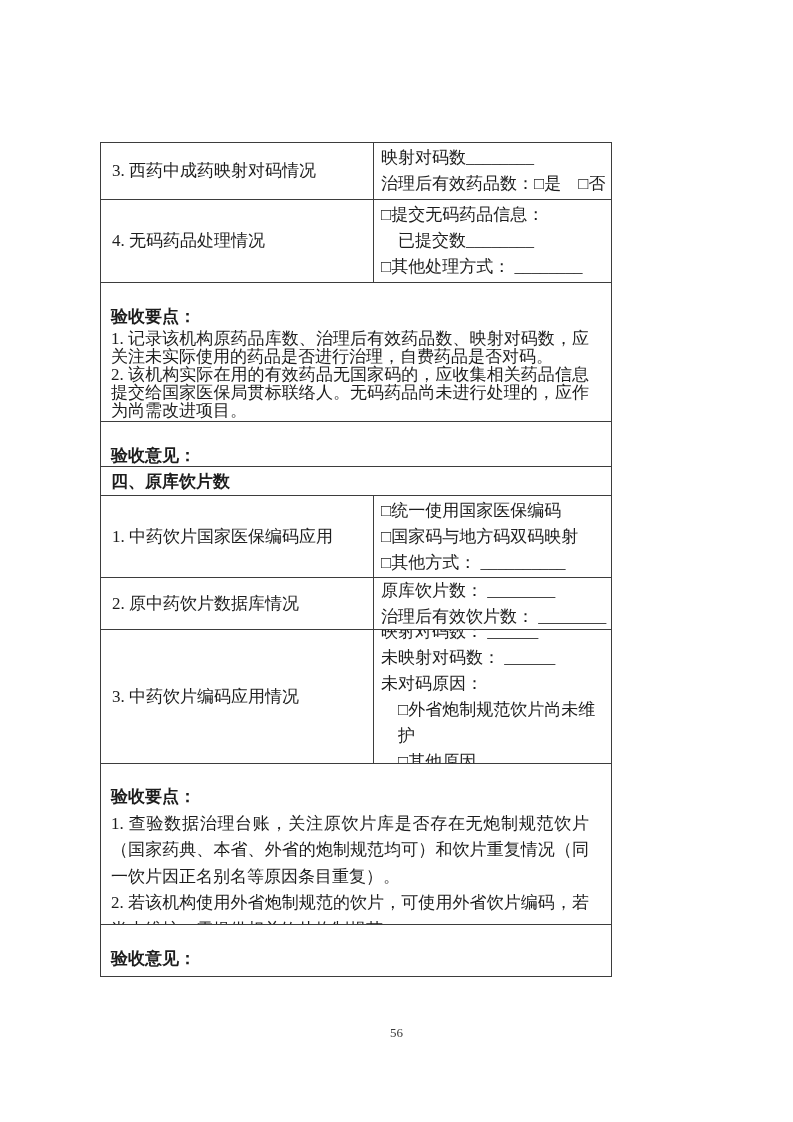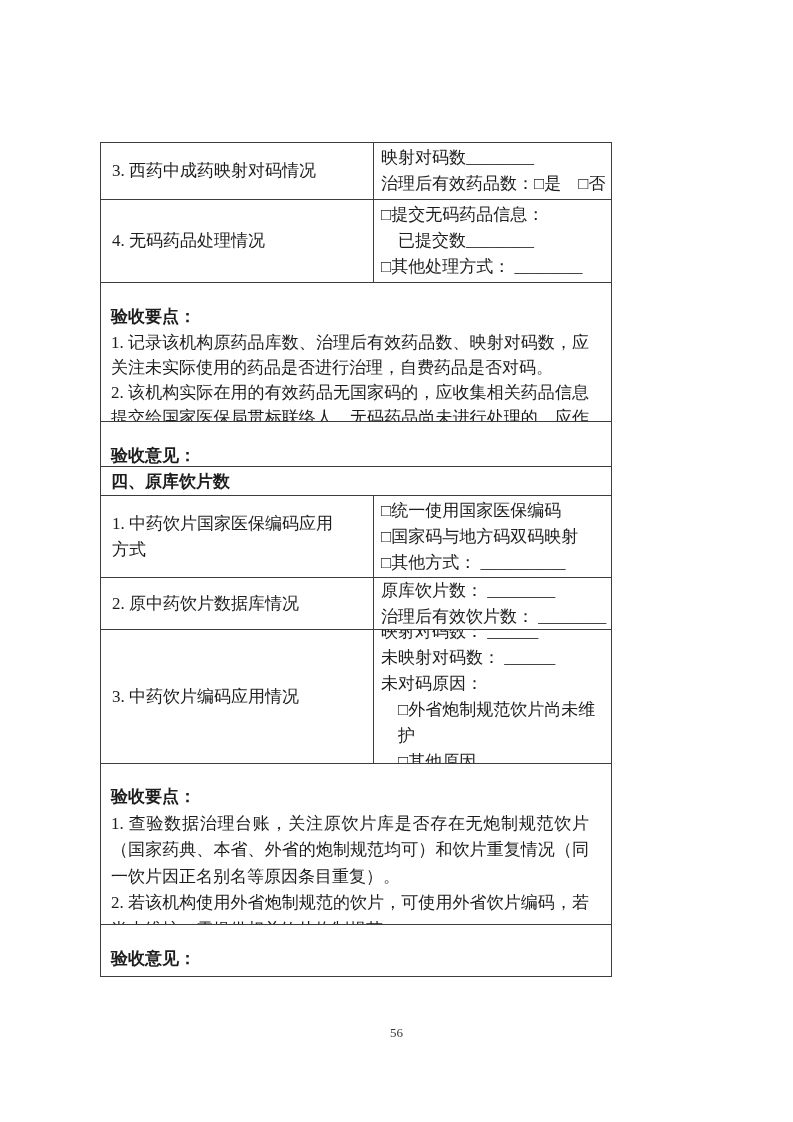--- a/index.html
+++ b/index.html
@@ -60,21 +60,21 @@
   .full{
     flex-direction:column;
     padding:20px 22px 0 10px;
   }
   .kp-title{
     font-weight:bold;
     line-height:27px;
   }
   .kp-item{
     margin:0;
-    line-height:25px;
+    line-height:18px;
     text-align:justify;
   }
   .r-kp2 .kp-title,.r-kp2 .kp-item{line-height:26.5px;}
   .section-header{
     font-weight:bold;
     padding:0 10px;
     display:flex;
     align-items:center;
   }
   .pageno{
@@ -123,21 +123,20 @@
       <div class="kp-title">验收意见：</div>
     </div>
 
     <div class="row r-hdr section-header">
       <span>四、原库饮片数</span>
     </div>
 
     <div class="row r-c">
       <div class="cell-label">
         <div class="line">1. 中药饮片国家医保编码应用</div>
-        <div class="line">方式</div>
       </div>
       <div class="cell-value">
         <div class="line">□统一使用国家医保编码</div>
         <div class="line">□国家码与地方码双码映射</div>
         <div class="line">□其他方式： __________</div>
       </div>
     </div>
 
     <div class="row r-d">
       <div class="cell-label">

